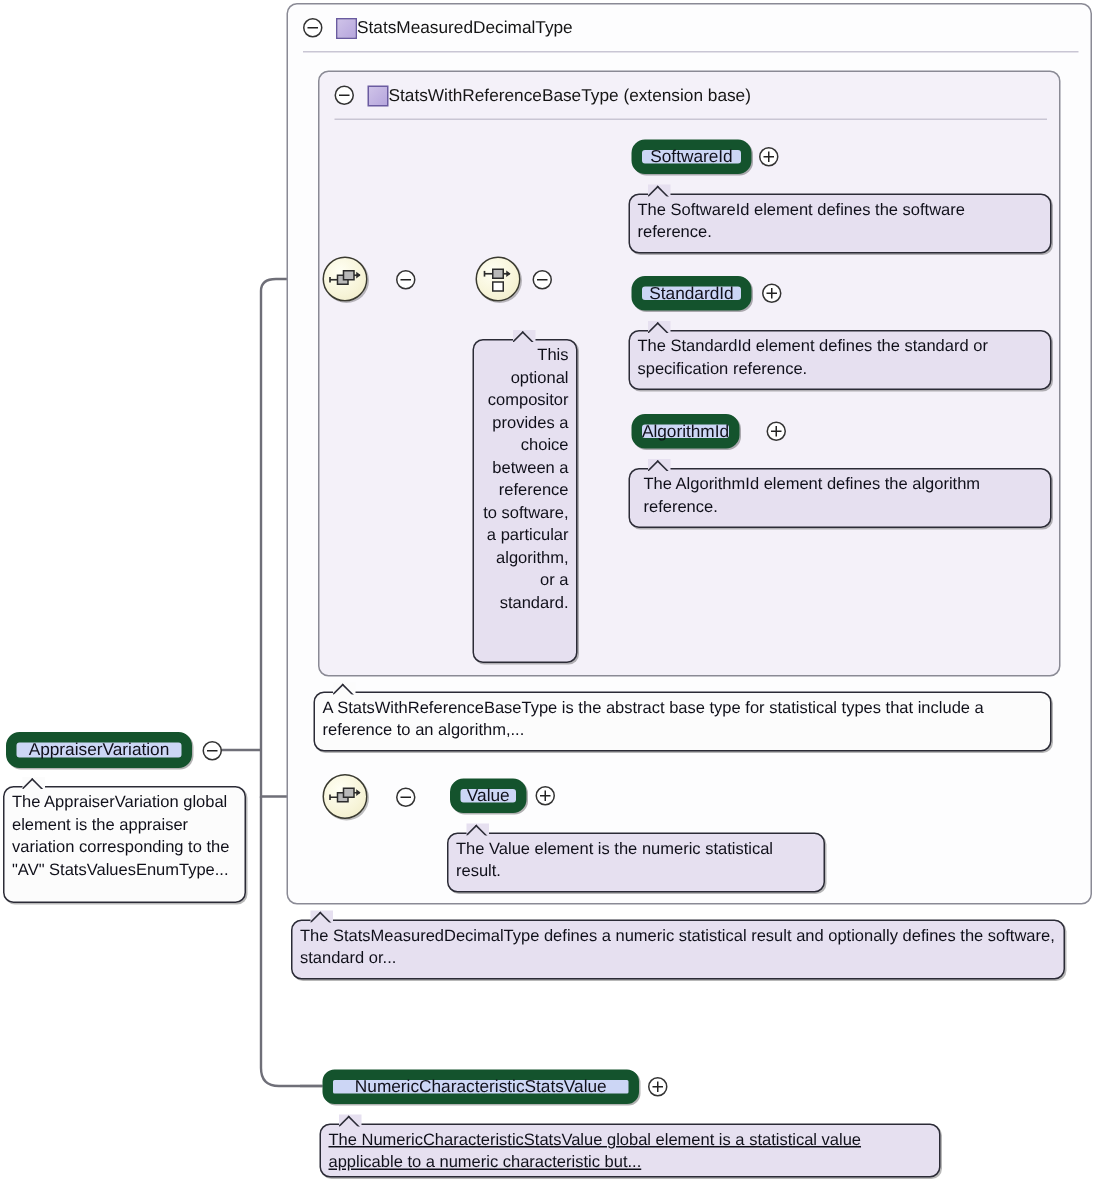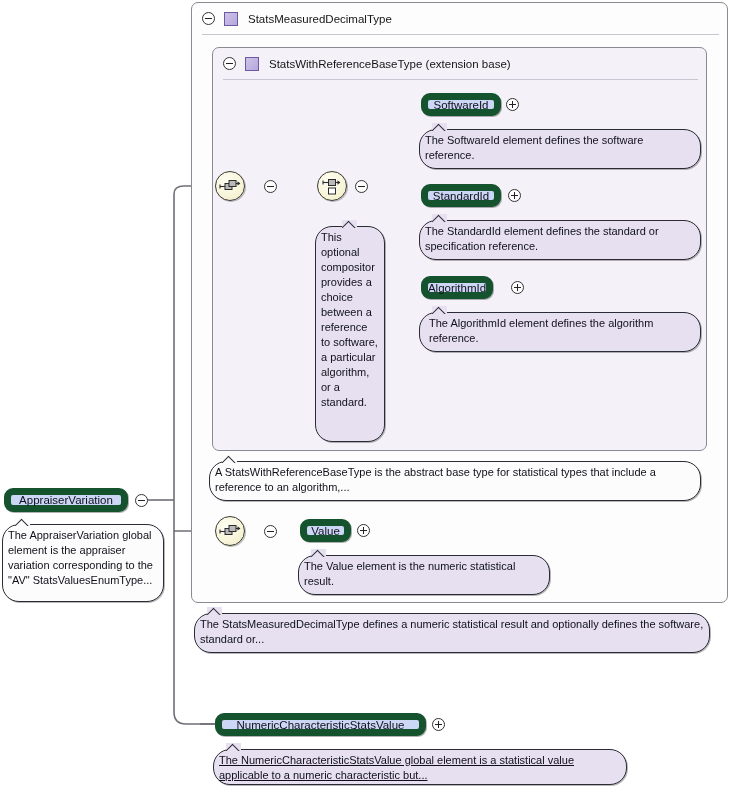--- a/index.html
+++ b/index.html
@@ -83,21 +83,20 @@
   }
   .type-swatch {
     width: 14px; height: 14px;
     margin-left: 9px;
     background: linear-gradient(135deg, #cfc3e8 0%, #b6a6dd 100%);
     border: 1px solid #6a5ba0;
     box-sizing: border-box;
     flex: 0 0 auto;
   }
   .panel-title {
-    margin-left: 10px;
     font-size: 11.5px;
     color: #151515;
     white-space: nowrap;
   }
 
   
   .elem {
     position: absolute;
     border: 7px solid #14532d;
     border-radius: 9px;
@@ -109,21 +108,21 @@
     font-size: 11.5px;
     color: #10101a;
     white-space: nowrap;
     box-shadow: 1px 1px 0 rgba(0,0,0,0.30);
   }
 
   
   .note {
     position: absolute;
     border: 1px solid #2b2b36;
-    border-radius: 17px;
+    border-radius: 7px;
     background: #e6e0f0;
     box-sizing: border-box;
     padding: 3px 5px 3px 5px;
     font-size: 11px;
     line-height: 15px;
     color: #10101a;
     box-shadow: 1px 1px 0 rgba(0,0,0,0.28);
   }
   .note.white { background: #fcfcfc; }
   .note.tall { line-height: 15px; }
@@ -270,21 +269,21 @@
       <g stroke="#2b2b2b" stroke-width="1.1" fill="none">
         <path d="M4 14.5 H9"></path>
         <path d="M20 11.5 H24"></path>
       </g>
       <path d="M4 12.6 L4 16.4" stroke="#2b2b2b" stroke-width="1.1"></path>
       <path d="M21.5 9.2 L24.4 11.4 L21.5 13.6 Z" fill="#2b2b2b"></path>
     </svg>
   </div>
   <div class="comp-ctrl" style="left:264px; top:525px;"></div>
 
-  <div class="note tall" style="left:315px; top:226px; width:70px; height:216px;">
+  <div class="note tall" style="left:315px; top:226px; width:70px; height:216px;text-align:right;">
     <span class="tip t1" style="left:26px;"></span>
     <span>This optional compositor provides a choice between a reference to software, a particular algorithm, or a standard.</span>
   </div>
 
   <div class="elem" style="left:421px; top:93px; width:80px; height:23px;">
     <span>SoftwareId</span>
   </div>
   <div class="plus-box" style="position:absolute; left:506px; top:98px;"></div>
   <div class="note" style="left:419px; top:129px; width:282px; height:40px;">
     <span class="tip t1" style="left:12px;"></span>
@@ -322,21 +321,21 @@
     <span class="tip t1" style="left:12px;"></span>
     <span>The Value element is the numeric statistical result.</span>
   </div>
 
   <div class="note" style="left:194px; top:613px; width:516px; height:40px;">
     <span class="tip t1" style="left:12px;"></span>
     <span>The StatsMeasuredDecimalType defines a numeric statistical result and optionally defines the software, standard or...</span>
   </div>
 
 
-  <div class="elem" style="left:215px; top:713px; width:211px; height:23px;">
+  <div class="elem" style="left:215px; top:713px; width:211px; height:23px;border-radius:8px;">
     <span>NumericCharacteristicStatsValue</span>
   </div>
   <div class="plus-box" style="position:absolute; left:432px; top:718px;"></div>
   <div class="note" style="left:213px; top:749px; width:414px; height:36px;text-decoration:underline;">
     <span class="tip t1" style="left:12px;"></span>
     <span>The NumericCharacteristicStatsValue global element is a statistical value applicable to a numeric characteristic but...</span>
   </div>
 
   <div class="elem" style="left:4px; top:488px; width:124px; height:24px;">
     <span>AppraiserVariation</span>

